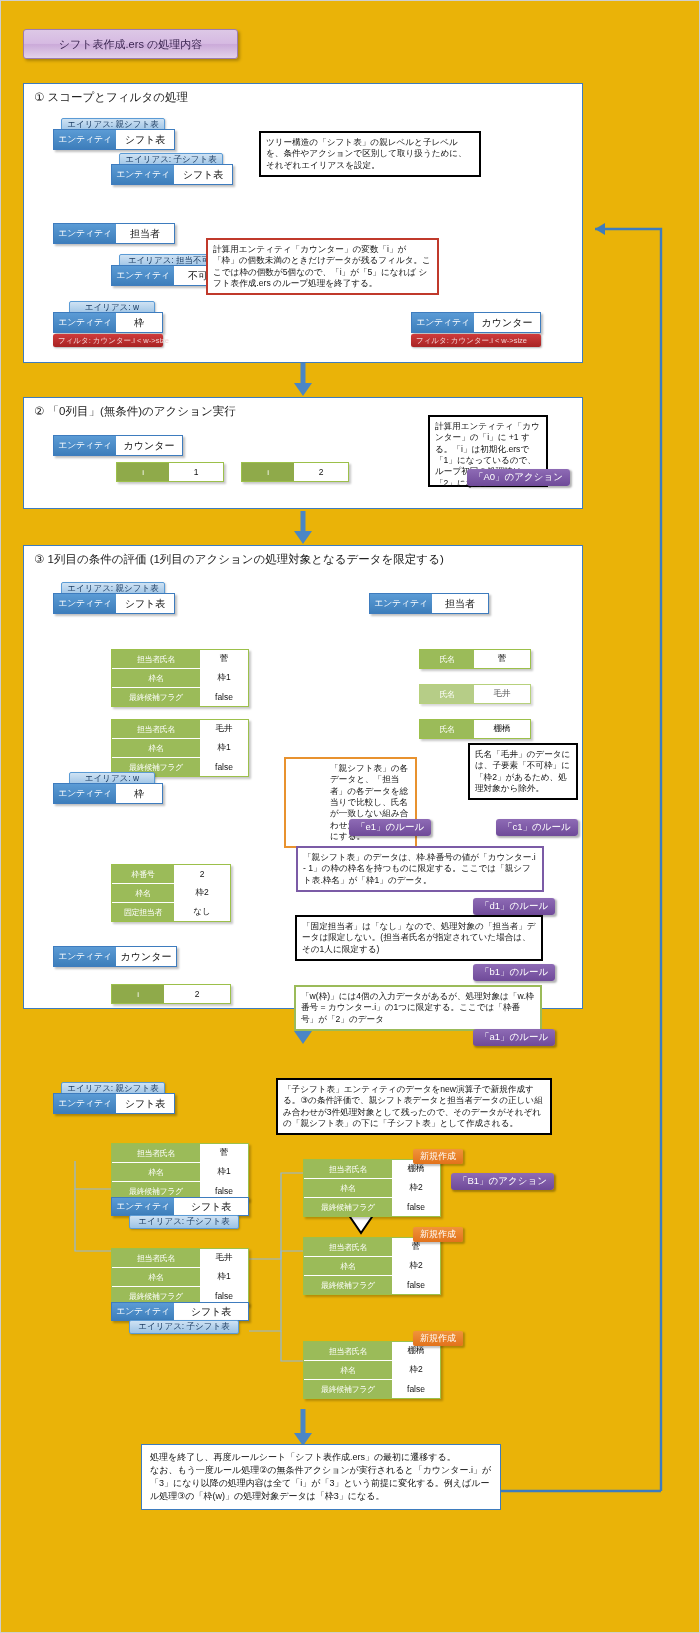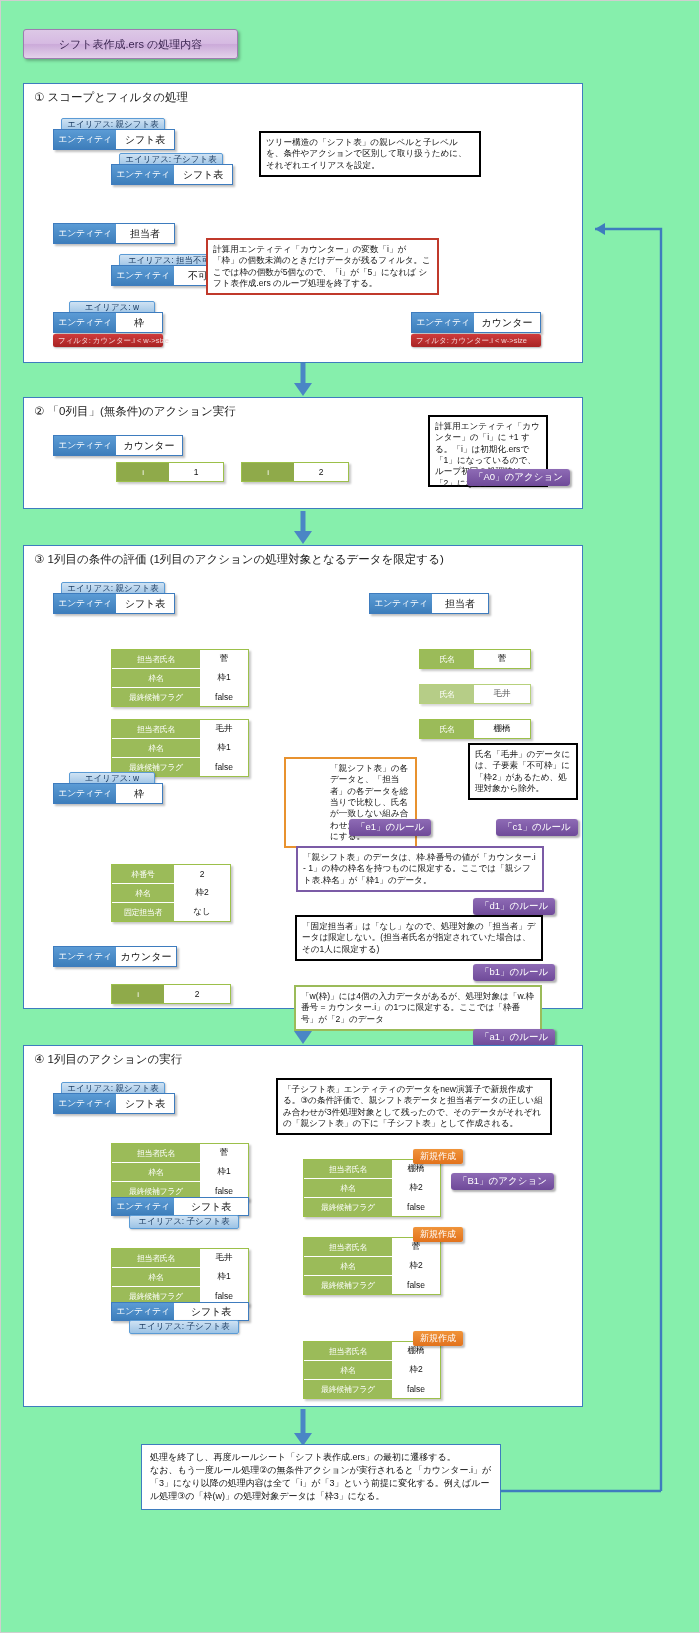--- a/index.html
+++ b/index.html
@@ -1,17 +1,17 @@
 <!DOCTYPE html>
 <html><head>
 <meta charset="utf-8">
 <style>
   html,body{margin:0;padding:0;background:#ffffff;}
   body{font-family:"Liberation Sans","DejaVu Sans",sans-serif;}
-  #page{position:relative;width:700px;height:1633px;background:#86efac;border:1px solid #cfcfcf;box-sizing:border-box;overflow:hidden;}
+  #page{position:relative;width:700px;height:1633px;background:#eab308;border:1px solid #cfcfcf;box-sizing:border-box;overflow:hidden;}
 
   
   .abs{position:absolute;box-sizing:border-box;}
 
   
   .title-pill{left:22px;top:28px;width:215px;height:30px;
     background:linear-gradient(to bottom,#ddc8e6 0%,#d6bae2 48%,#cbaad9 52%,#e3d2ea 100%);
     border:1px solid #9d7cb0;border-radius:3px;
     box-shadow:2px 2px 3px rgba(0,0,0,.25);
     font-size:11px;color:#3a2550;display:flex;align-items:center;justify-content:center;}
@@ -338,23 +338,20 @@
 
   <div class="abs callout purple" style="left:295px;top:845px;width:248px;">「親シフト表」のデータは、枠.枠番号の値が「カウンター.i - 1」の枠の枠名を持つものに限定する。ここでは「親シフト表.枠名」が「枠1」のデータ。</div>
   <div class="abs badge" style="left:472px;top:897px;">「d1」のルール</div>
 
   <div class="abs callout" style="left:294px;top:914px;width:248px;">「固定担当者」は「なし」なので、処理対象の「担当者」データは限定しない。(担当者氏名が指定されていた場合は、その1人に限定する)</div>
   <div class="abs badge" style="left:472px;top:963px;">「b1」のルール</div>
 
   <div class="abs callout green" style="left:293px;top:984px;width:248px;">「w(枠)」には4個の入力データがあるが、処理対象は「w.枠番号 = カウンター.i」の1つに限定する。ここでは「枠番号」が「2」のデータ</div>
   <div class="abs badge" style="left:472px;top:1028px;">「a1」のルール</div>
 
-  <div class="abs section" style="left:22px;top:1044px;width:560px;height:362px;">
-    <div class="section-title">④ 1列目のアクションの実行</div>
-  </div>
 
   <div class="abs alias" style="left:60px;top:1081px;width:104px;">
       <span>エイリアス: 親シフト表</span>
     </div>
   <div class="abs ent" style="left:52px;top:1092px;width:122px;">
     <div class="k">エンティティ</div>
     <div class="v">シフト表</div>
   </div>
 
   <div class="abs gtbl" style="left:110px;top:1142px;width:138px;">

